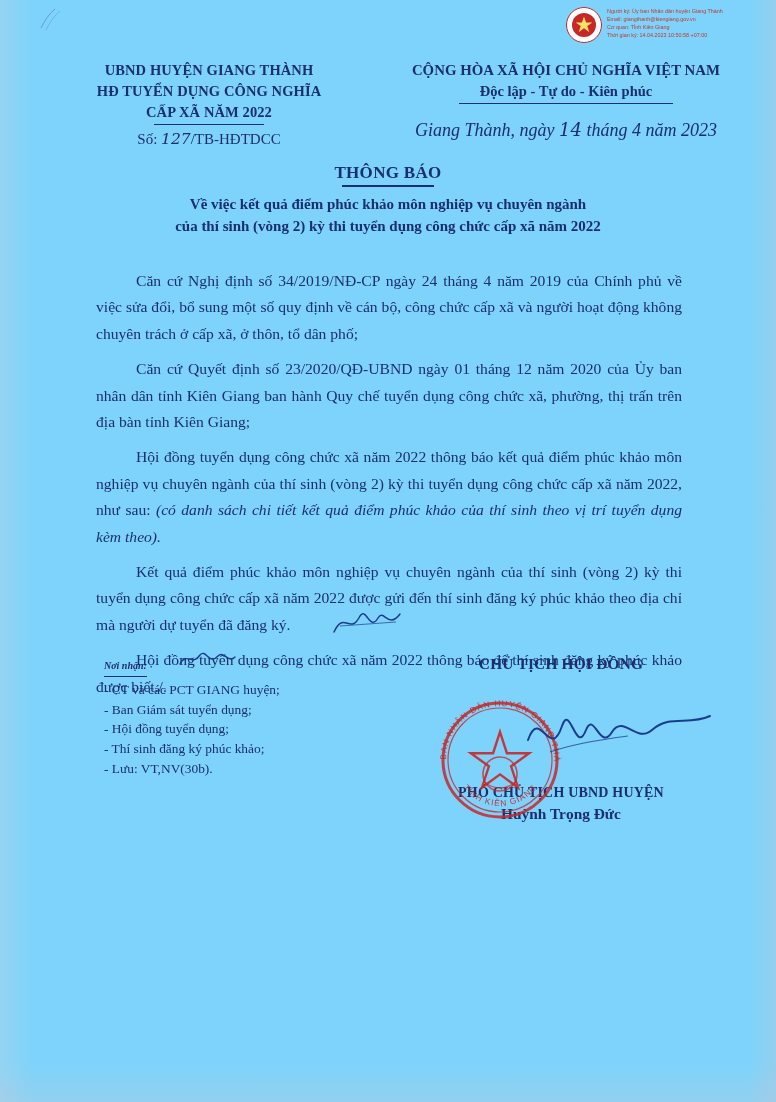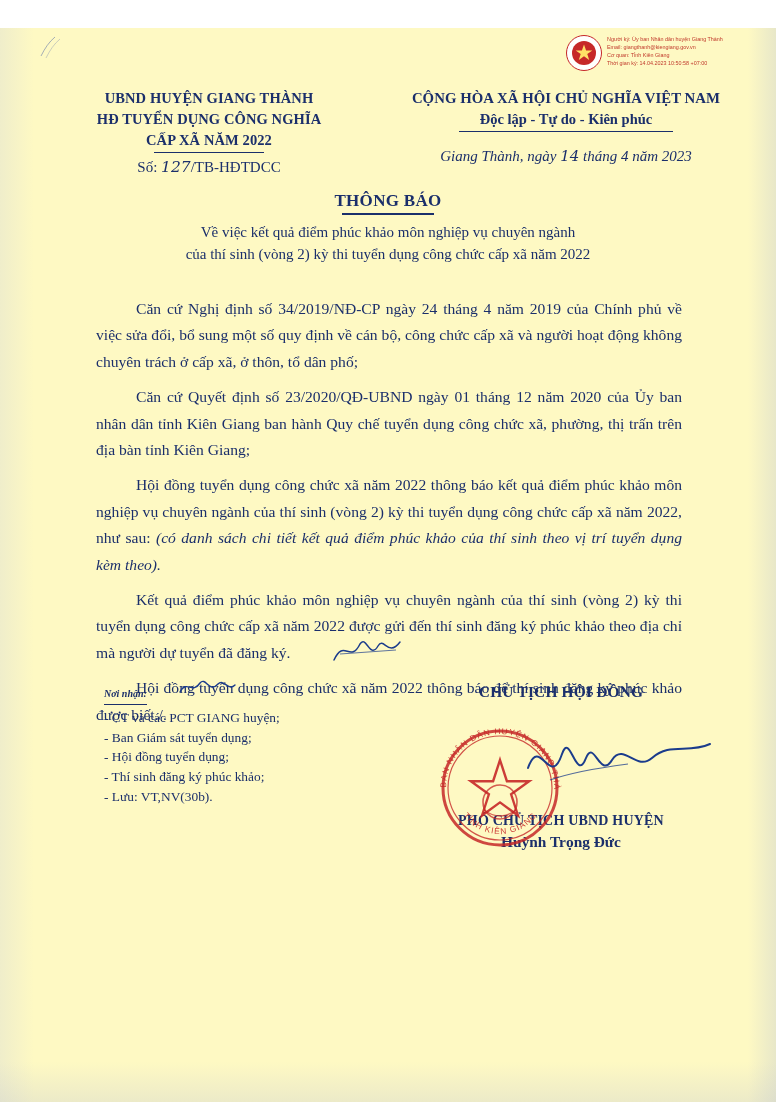--- a/index.html
+++ b/index.html
@@ -6,22 +6,21 @@
   body{
     width:776px;height:1102px;
     background:#ffffff;
     font-family:"Liberation Serif", serif;
     color:#1b2f6b;
     position:relative;
     overflow:hidden;
   }
   .page{
     position:absolute;inset:0;
-    background:#fef9c3;
-    margin-top:28px;
+    background:#7dd3fc;
   }
   
   .scan-shade-r{position:absolute;top:0;right:0;width:28px;height:1102px;background:linear-gradient(to right,rgba(200,205,215,0) 0%,rgba(190,198,212,.35) 100%);pointer-events:none;}
   .scan-shade-b{position:absolute;left:0;bottom:0;width:776px;height:40px;background:linear-gradient(to bottom,rgba(200,205,215,0) 0%,rgba(195,200,212,.30) 100%);pointer-events:none;}
   .scan-shade-l{position:absolute;left:0;top:0;width:34px;height:1102px;background:linear-gradient(to left,rgba(200,205,215,0) 0%,rgba(205,210,220,.30) 100%);pointer-events:none;}
 
   
   .dsig{
     position:absolute;left:566px;top:6px;width:198px;height:46px;
     display:flex;gap:5px;align-items:flex-start;
@@ -63,29 +62,29 @@
     font-family:"DejaVu Serif", serif;
     font-style:italic;font-size:15.5px;
   }
   .hdr-right{
     position:absolute;left:376px;top:0;width:380px;text-align:center;
   }
   .hdr-right .r1{font-weight:bold;font-size:14.8px;line-height:20px;letter-spacing:.05px;}
   .hdr-right .r2{font-weight:bold;font-size:14.5px;line-height:20px;margin-top:1px;}
   .hdr-right .rline{width:214px;height:1.4px;background:#1b2f6b;margin:2px auto 0 auto;}
   .hdr-right .date{
-    font-style:italic;font-size:15px;margin-top:15px;
+    font-style:italic;font-size:18px;margin-top:15px;
   }
   .hdr-right .date .day{font-family:"DejaVu Serif",serif;}
 
   
   .title-block{position:absolute;top:163px;left:0;width:776px;text-align:center;}
   .title-main{font-weight:bold;font-size:17px;letter-spacing:.3px;}
   .title-ul{width:92px;height:1.5px;background:#1b2f6b;margin:2px auto 6px auto;}
-  .title-sub{font-weight:normal;font-size:15px;line-height:22px;padding:0 58px;}
+  .title-sub{font-weight:bold;font-size:15px;line-height:22px;padding:0 58px;}
 
   
   .body{
     position:absolute;top:268px;left:96px;width:586px;
     font-size:15.6px;line-height:26.4px;
     text-align:justify;
   }
   .body p{margin:0 0 9px 0;text-indent:40px;}
   .body i{font-style:italic;}
 

